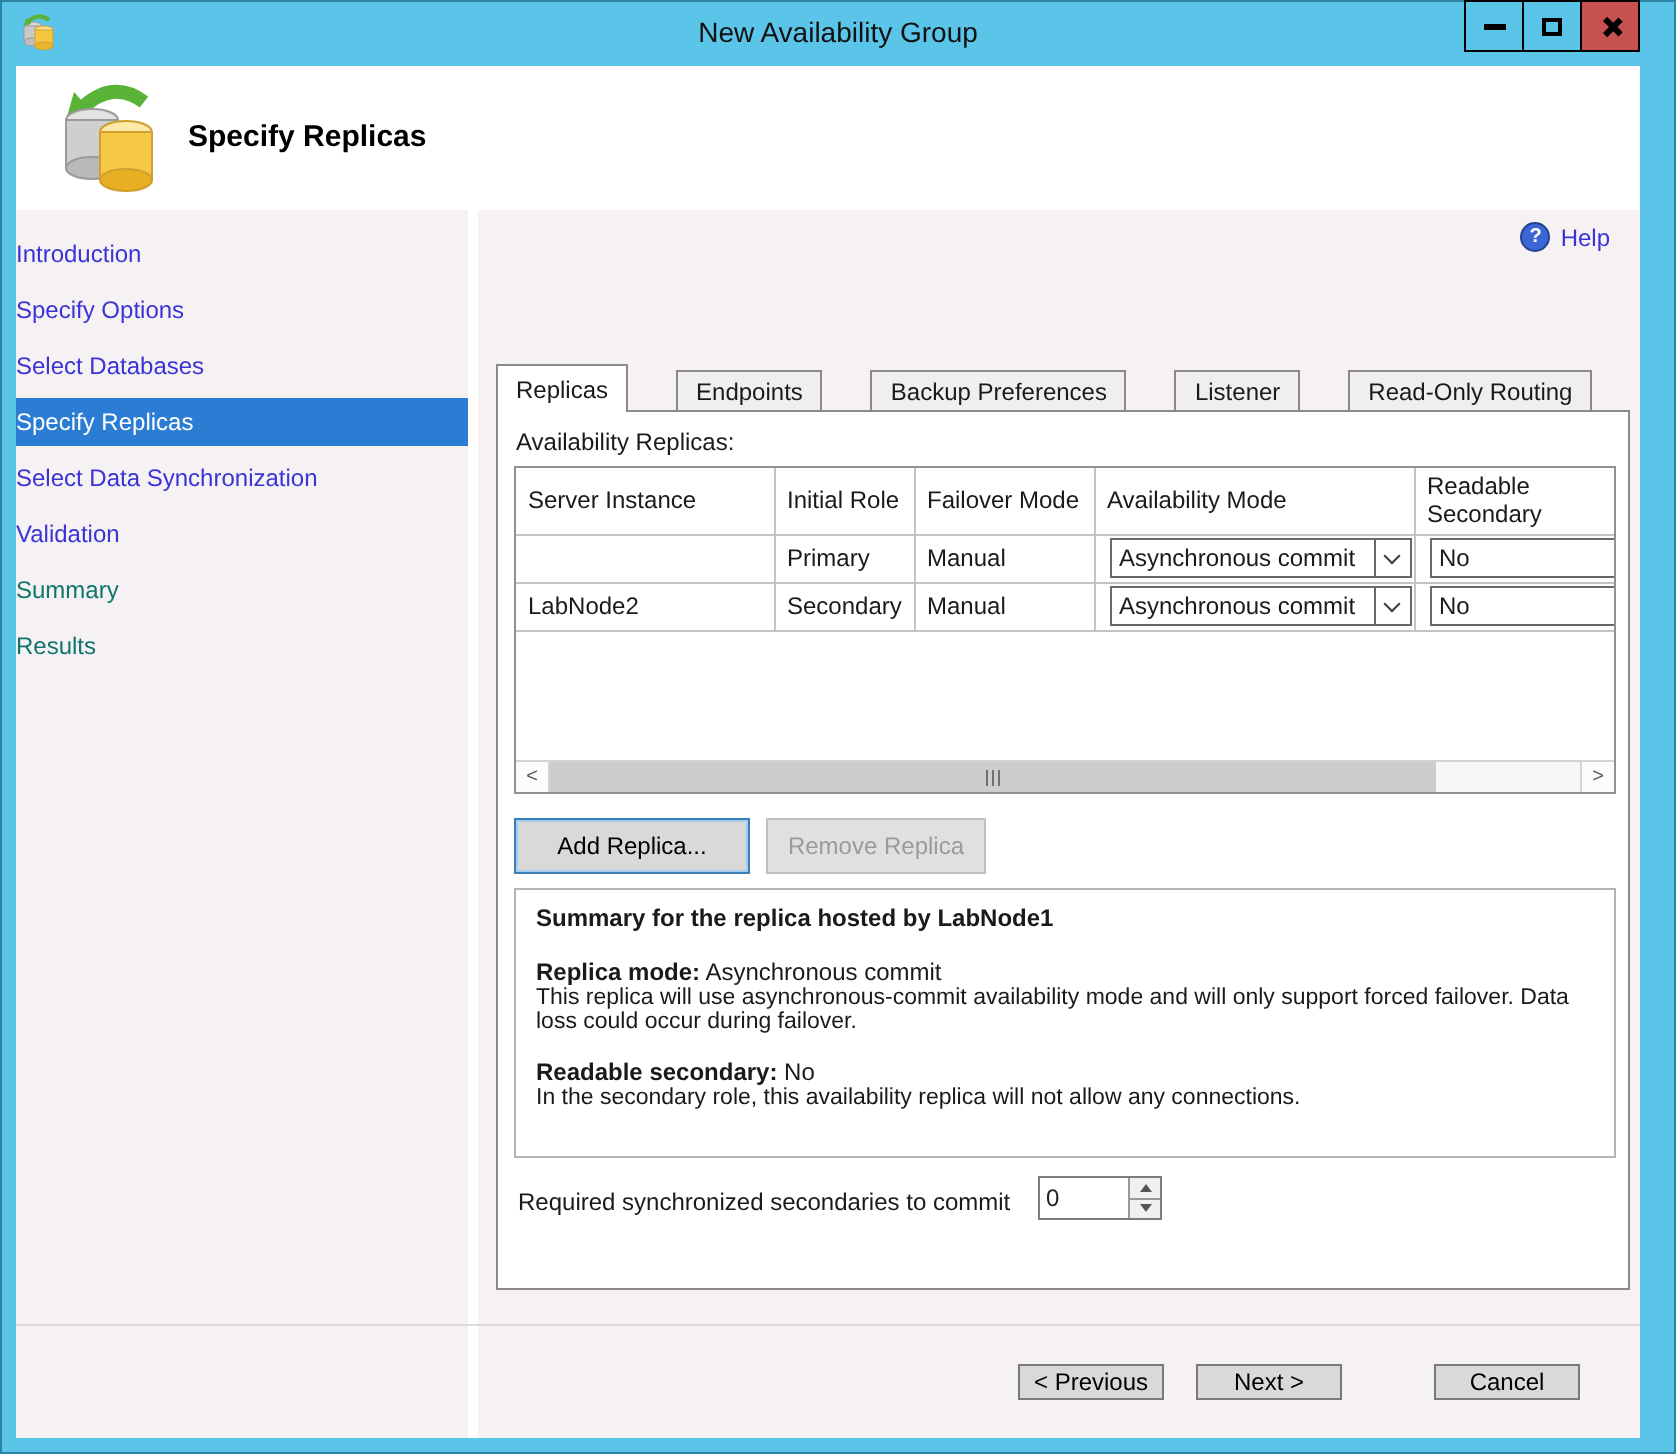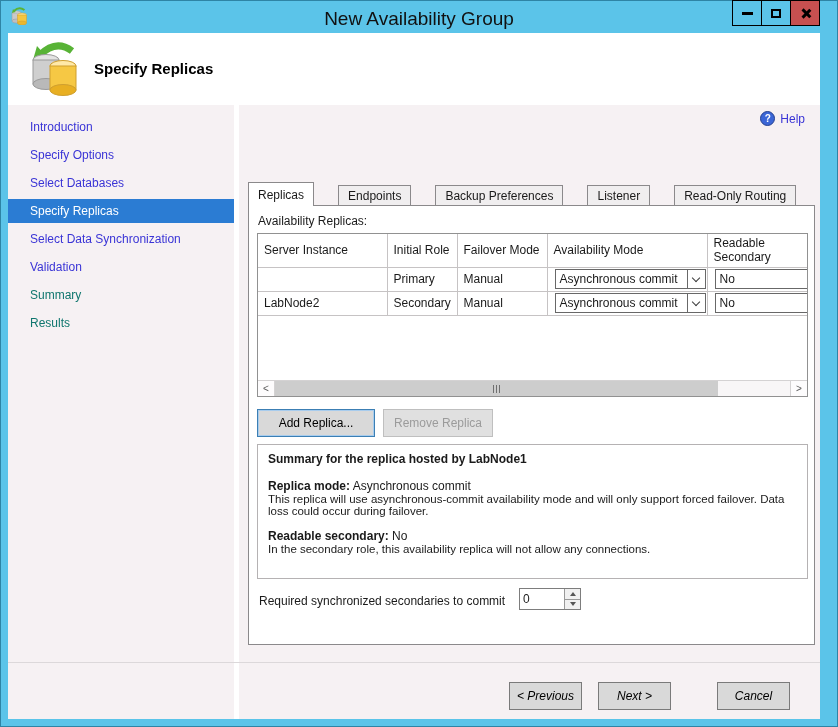--- a/index.html
+++ b/index.html
@@ -6,21 +6,21 @@
   html,body { width:838px; height:727px; }
   body { font-family:"Liberation Sans", sans-serif; font-size:12px; color:#1a1a1a; }
 
   #window { position:relative; width:838px; height:727px; background:#5bc4e9;
             box-shadow: inset 0 0 0 1px rgba(10,80,110,.55); overflow:hidden; }
 
   
   #titlebar { position:absolute; top:0; left:0; right:0; height:33px; }
   #titlebar .app-icon { position:absolute; left:11px; top:7px; }
   #titlebar .title { position:absolute; left:0; right:0; top:8px; text-align:center;
-                     font-size:19px; color:#111; }
+                     font-size:14px; color:#111; }
   #win-controls { position:absolute; top:0; right:18px; display:flex; }
   .win-btn { width:30px; height:26px; border:1px solid #000; margin-left:-1px;
              display:flex; align-items:center; justify-content:center; background:transparent; }
   .win-btn.close { background:#c75050; }
   .glyph-min { width:11px; height:3px; background:#000; }
   .glyph-max { width:10px; height:9px; border:2px solid #000; background:transparent; }
   .glyph-x { position:relative; width:11px; height:11px; }
   .glyph-x::before,.glyph-x::after { content:""; position:absolute; left:5px; top:0;
       width:2.5px; height:11px; background:#000; }
   .glyph-x::before { transform:rotate(45deg); }
@@ -30,21 +30,21 @@
   #header-band { position:absolute; top:33px; left:8px; width:812px; height:72px; background:#fff; }
   #header-band .big-icon { position:absolute; left:22px; top:8px; }
   #header-band .page-title { position:absolute; left:86px; top:27px; font-size:15px; font-weight:bold; color:#000; }
 
   
   #body { position:absolute; top:105px; left:8px; width:812px; bottom:8px; background:#f6f1f3; }
   #side-divider { position:absolute; left:226px; top:0; bottom:0; width:5px; background:#fff; }
 
   
   #nav { position:absolute; left:0; top:8px; width:226px; list-style:none; }
-  .navitem { height:28px; display:flex; align-items:center; padding-left:22px;
+  .navitem { height:28px; display:flex; align-items:center; 
              color:#3a34d6; cursor:default; white-space:nowrap; }
   .navitem.sel { background:#2b7cd3; color:#fff; height:24px; margin:2px 0; }
   .navitem.dis { color:#0f766e; }
 
   
   #help { position:absolute; top:6px; right:15px; display:flex; align-items:center; gap:5px; }
   #help .qicon { width:15px; height:15px; border-radius:50%; background:#3b66d6;
                  border:1px solid #24408f; color:#fff; font-size:10px; font-weight:bold;
                  display:flex; align-items:center; justify-content:center; }
   #help .htext { color:#3a34d6; }
@@ -122,21 +122,21 @@
   .spin-b { flex:1; background:#f0f0f0; display:flex; align-items:center; justify-content:center; }
   .spin-b.up { border-bottom:1px solid #989898; }
   .tri-up { width:0; height:0; border-left:3.5px solid transparent; border-right:3.5px solid transparent;
             border-bottom:4px solid #555; }
   .tri-dn { width:0; height:0; border-left:3.5px solid transparent; border-right:3.5px solid transparent;
             border-top:4px solid #555; }
 
   
   #footer-divider { position:absolute; left:0; right:0; top:557px; height:1px; background:#dcd8da; }
   #footer-btns { position:absolute; right:30px; top:577px; display:flex; }
-  .fbtn { width:73px; height:28px;font-style:italic; }
+  .fbtn { width:73px; height:18px; }
   #btn-prev { margin-right:16px; }
   #btn-next { margin-right:46px; }
 
   
   .dbicon svg { display:block; }
 </style>
 </head>
 <body>
 
 <div id="window">

